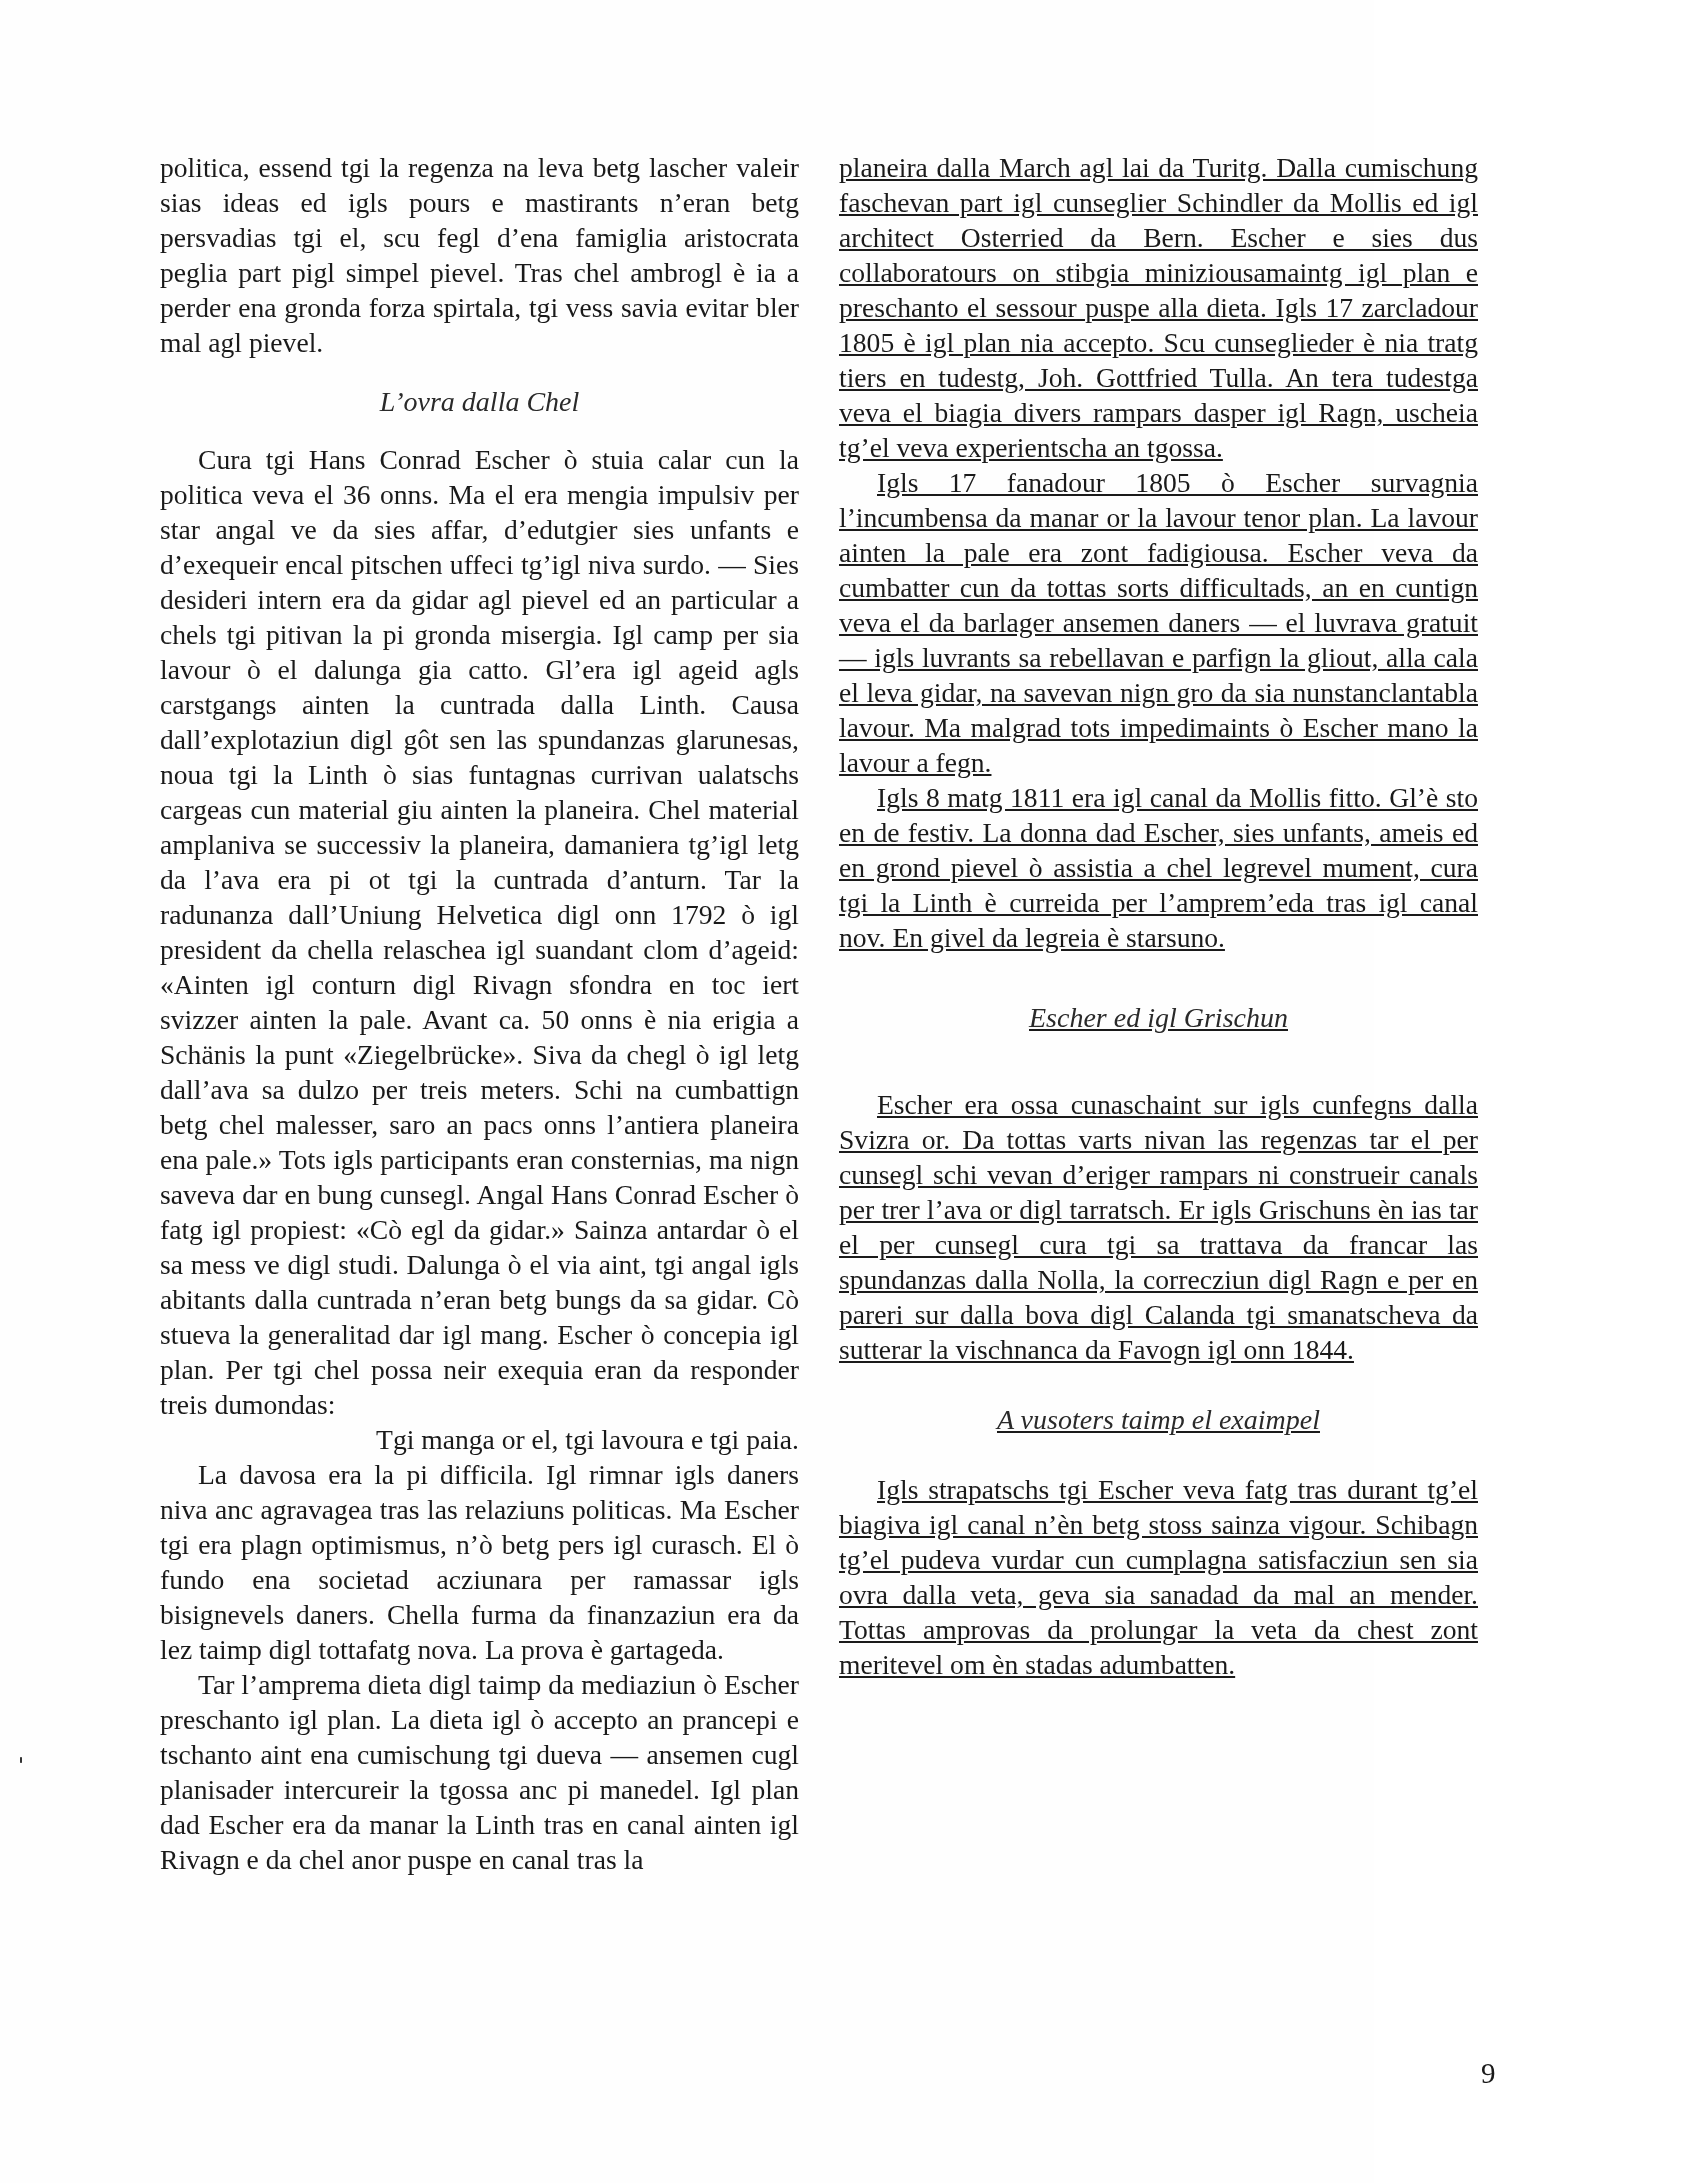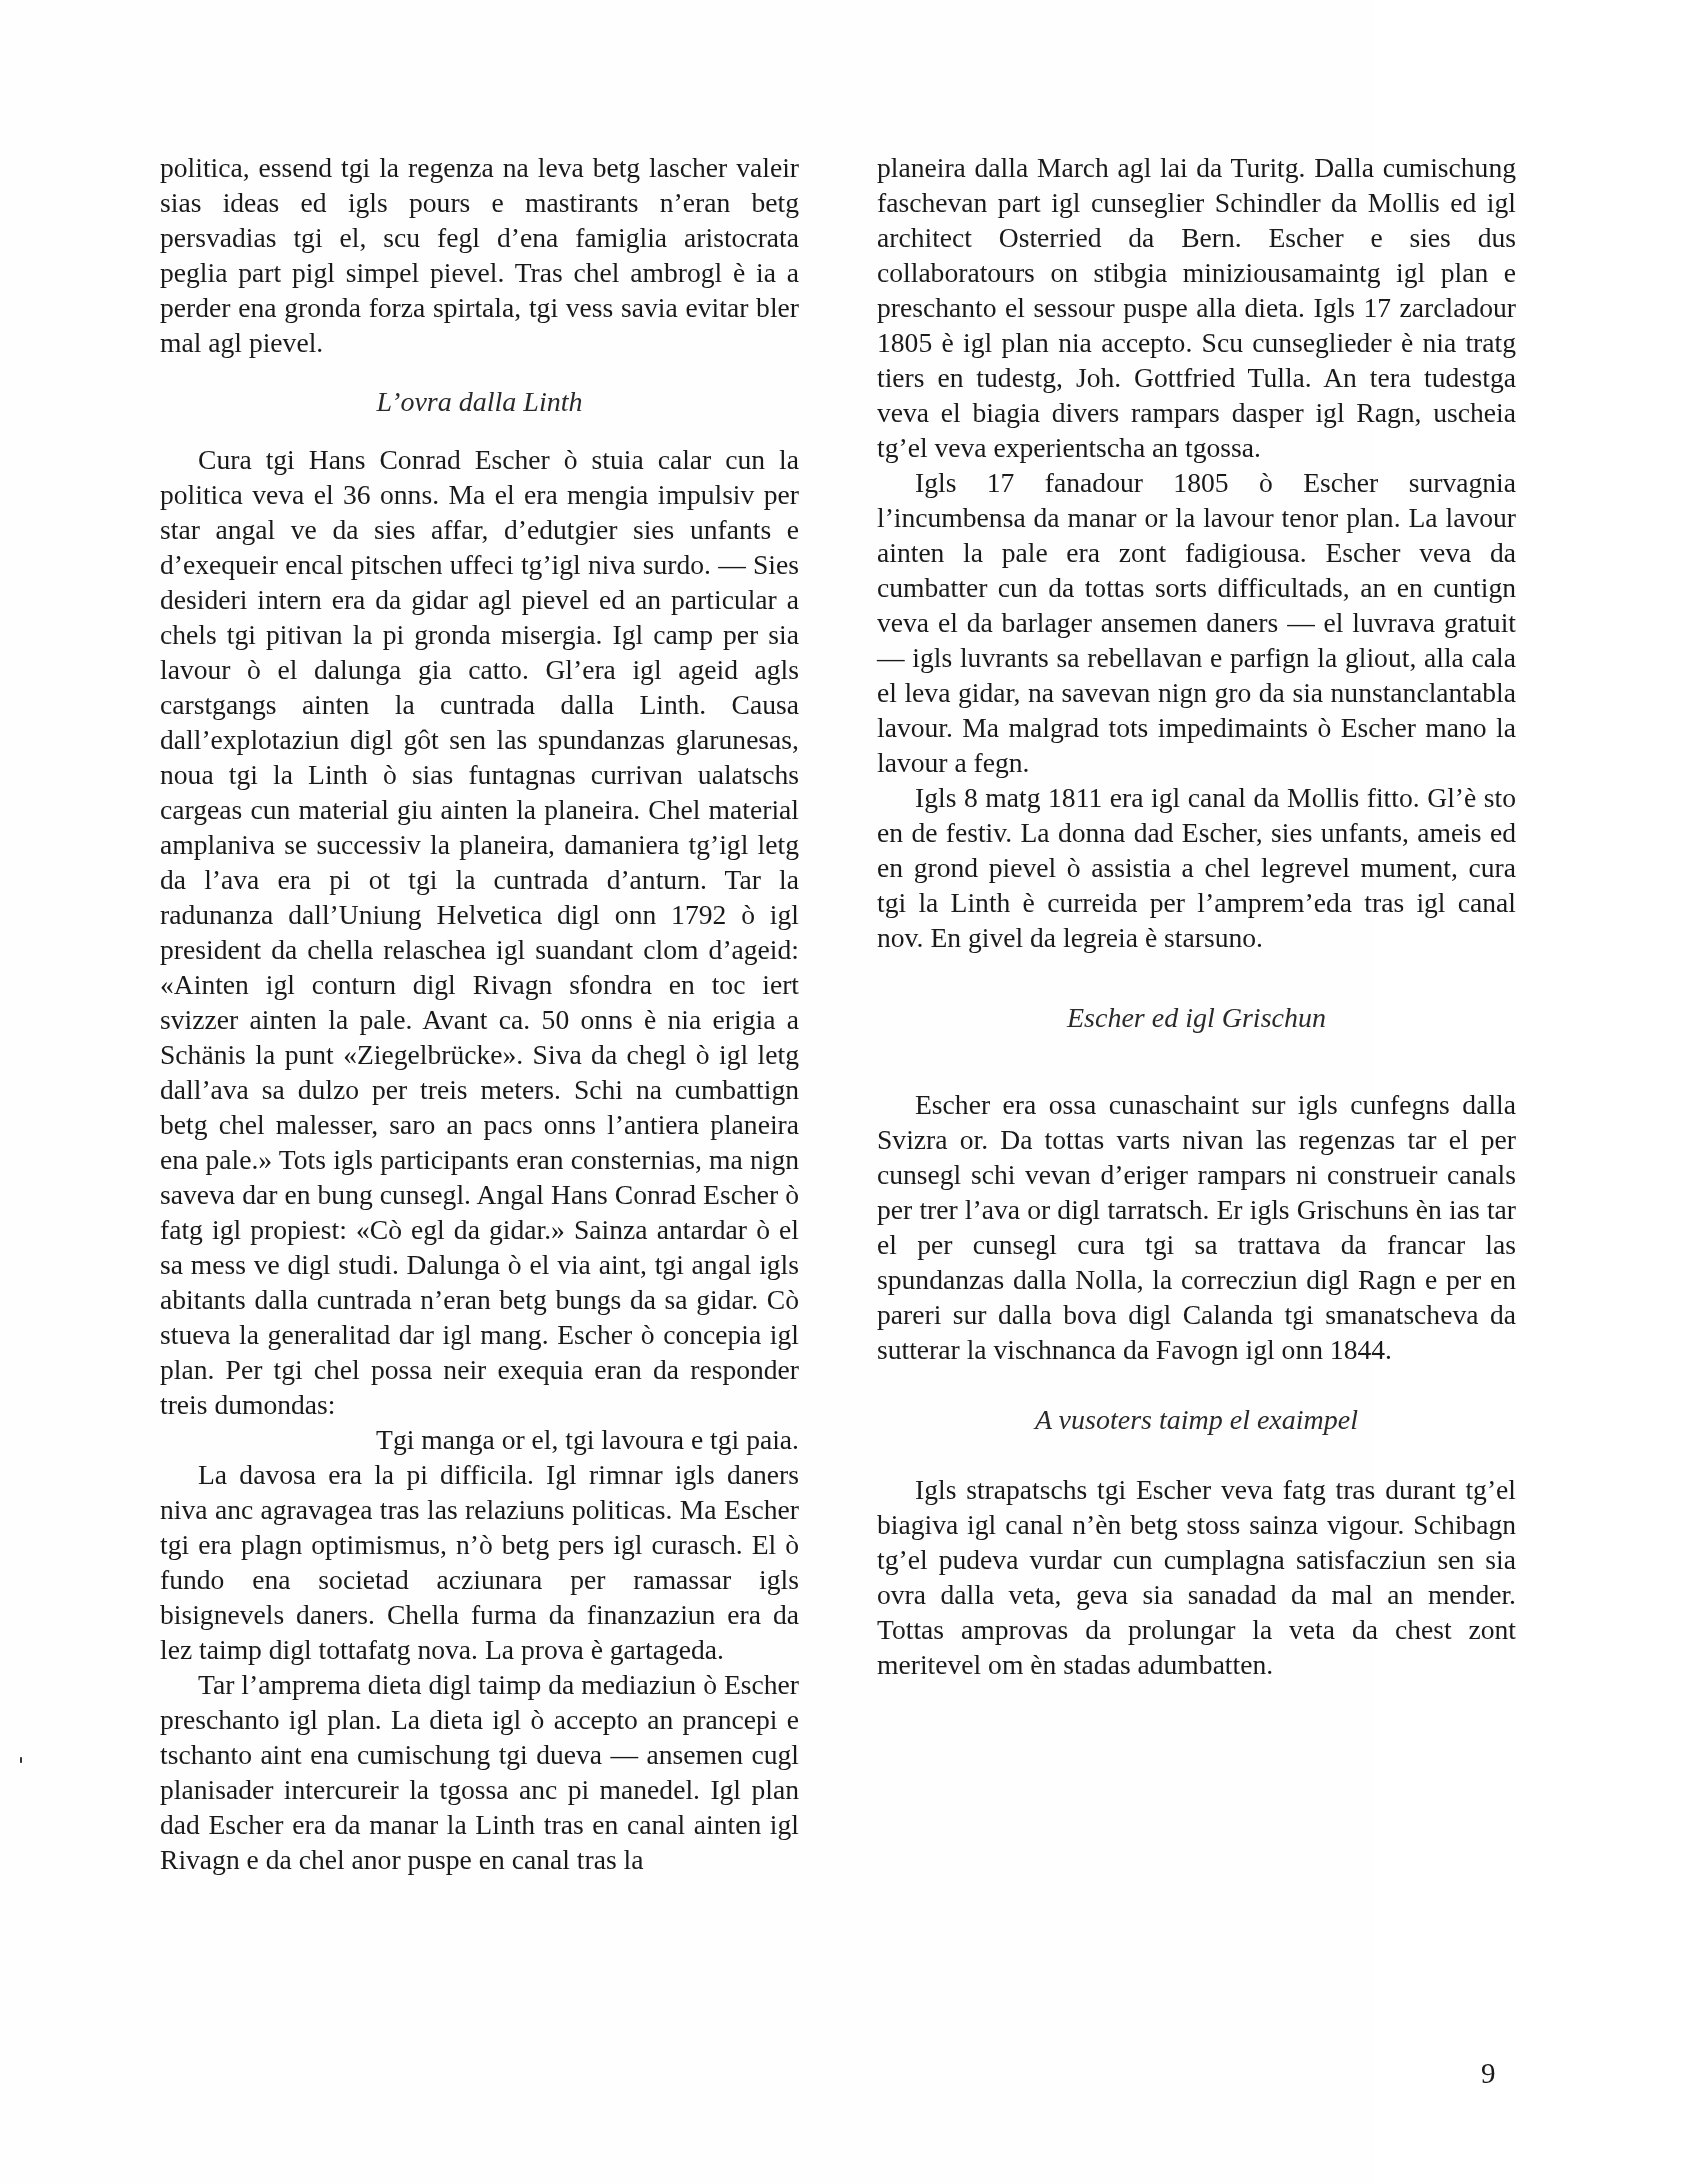--- a/index.html
+++ b/index.html
@@ -8,21 +8,21 @@
     position: absolute; left: 0; top: 0; width: 1374px; height: 2183px;
     background: #fefefe; color: #1a1a1a;
     font-family: "Liberation Serif", "DejaVu Serif", serif;
   }
   .column {
     position: absolute; top: 150px; width: 639px;
     font-size: 27.6px; line-height: 35px;
     text-align: justify; hyphens: manual;
   }
   .col-left { left: 160px; }
-  .col-right { left: 877px; }
+  .col-right { left: 839px; text-decoration: underline; }
   .column p { margin: 0; text-indent: 0; }
   .column p.indent { text-indent: 38px; }
   .column p.noindent { text-indent: 0; }
   .column p.short { text-align: right; }
   .heading {
     font-style: italic; text-align: center; margin: 0;
     font-size: 28px; line-height: 35px;
     color: #2a2a2a;
   }
   .heading.h1 { margin-top: 24px; margin-bottom: 23px; }
@@ -37,21 +37,21 @@
     background: #333; border-radius: 0.8px;
   }
 </style>
 </head>
 <body>
 
 <div class="page">
 
   <div class="column col-left">
     <p class="noindent">politica, essend tgi la regenza na leva betg lascher valeir sias ideas ed igls pours e mastirants n’eran betg persvadias tgi el, scu fegl d’ena famiglia aristocrata peglia part pigl simpel pievel. Tras chel ambrogl è ia a perder ena gronda forza spirtala, tgi vess savia evitar bler mal agl pievel.</p>
-    <p class="heading h1">L’ovra dalla Linth</p>
+    <p class="heading h1">L’ovra dalla Chel</p>
     <p class="indent">Cura tgi Hans Conrad Escher ò stuia calar cun la politica veva el 36 onns. Ma el era mengia impulsiv per star angal ve da sies affar, d’edutgier sies unfants e d’exequeir encal pitschen uffeci tg’igl niva surdo. — Sies desideri intern era da gidar agl pievel ed an particular a chels tgi pitivan la pi gronda misergia. Igl camp per sia lavour ò el dalunga gia catto. Gl’era igl ageid agls carstgangs ainten la cuntrada dalla Linth. Causa dall’explotaziun digl gôt sen las spundan­zas glarunesas, noua tgi la Linth ò sias funtagnas currivan ualatschs cargeas cun material giu ainten la planeira. Chel material amplaniva se successiv la planeira, damaniera tg’igl letg da l’ava era pi ot tgi la cuntrada d’anturn. Tar la radunanza dall’Uniung Helvetica digl onn 1792 ò igl presi­dent da chella relaschea igl suandant clom d’ageid: «Ainten igl conturn digl Rivagn sfondra en toc iert svizzer ainten la pale. Avant ca. 50 onns è nia erigia a Schänis la punt «Ziegelbrücke». Siva da chegl ò igl letg dall’ava sa dulzo per treis meters. Schi na cumbattign betg chel malesser, saro an pacs onns l’antiera planeira ena pale.» Tots igls participants eran consternias, ma nign saveva dar en bung cunsegl. Angal Hans Conrad Escher ò fatg igl propiest: «Cò egl da gidar.» Sainza antardar ò el sa mess ve digl studi. Dalunga ò el via aint, tgi angal igls abitants dalla cuntrada n’eran betg bungs da sa gidar. Cò stueva la generalitad dar igl mang. Escher ò concepia igl plan. Per tgi chel possa neir exequia eran da responder treis dumondas:</p>
     <p class="indent short">Tgi manga or el, tgi lavoura e tgi paia.</p>
     <p class="indent">La davosa era la pi difficila. Igl rimnar igls daners niva anc agravagea tras las relaziuns politicas. Ma Escher tgi era plagn optimismus, n’ò betg pers igl curasch. El ò fundo ena societad acziunara per ramassar igls bisignevels daners. Chella furma da finanzaziun era da lez taimp digl tottafatg nova. La prova è gartage­da.</p>
     <p class="indent">Tar l’amprema dieta digl taimp da mediaziun ò Escher preschanto igl plan. La dieta igl ò accepto an prancepi e tschanto aint ena cumi­schung tgi dueva — ansemen cugl planisader intercureir la tgossa anc pi manedel. Igl plan dad Escher era da manar la Linth tras en canal ainten igl Rivagn e da chel anor puspe en canal tras la</p>
   </div>
 
   <div class="column col-right">
     <p class="noindent">planeira dalla March agl lai da Turitg. Dalla cumischung faschevan part igl cunseglier Schindler da Mollis ed igl architect Osterried da Bern. Escher e sies dus collaboratours on stibgia mini­ziousamaintg igl plan e preschanto el sessour puspe alla dieta. Igls 17 zarcladour 1805 è igl plan nia accepto. Scu cunseglieder è nia tratg tiers en tudestg, Joh. Gottfried Tulla. An tera tudestga veva el biagia divers rampars dasper igl Ragn, uscheia tg’el veva experientscha an tgossa.</p>
     <p class="indent">Igls 17 fanadour 1805 ò Escher survagnia l’incumbensa da manar or la lavour tenor plan. La lavour ainten la pale era zont fadigiousa. Escher veva da cumbatter cun da tottas sorts difficultads, an en cuntign veva el da barlager ansemen daners — el luvrava gratuit — igls luvrants sa rebellavan e parfign la gliout, alla cala el leva gidar, na savevan nign gro da sia nunstanclantabla lavour. Ma malgrad tots impedimaints ò Escher mano la lavour a fegn.</p>
     <p class="indent">Igls 8 matg 1811 era igl canal da Mollis fitto. Gl’è sto en de festiv. La donna dad Escher, sies unfants, ameis ed en grond pievel ò assistia a chel legrevel mument, cura tgi la Linth è curreida per l’amprem’eda tras igl canal nov. En givel da legreia è starsuno.</p>

